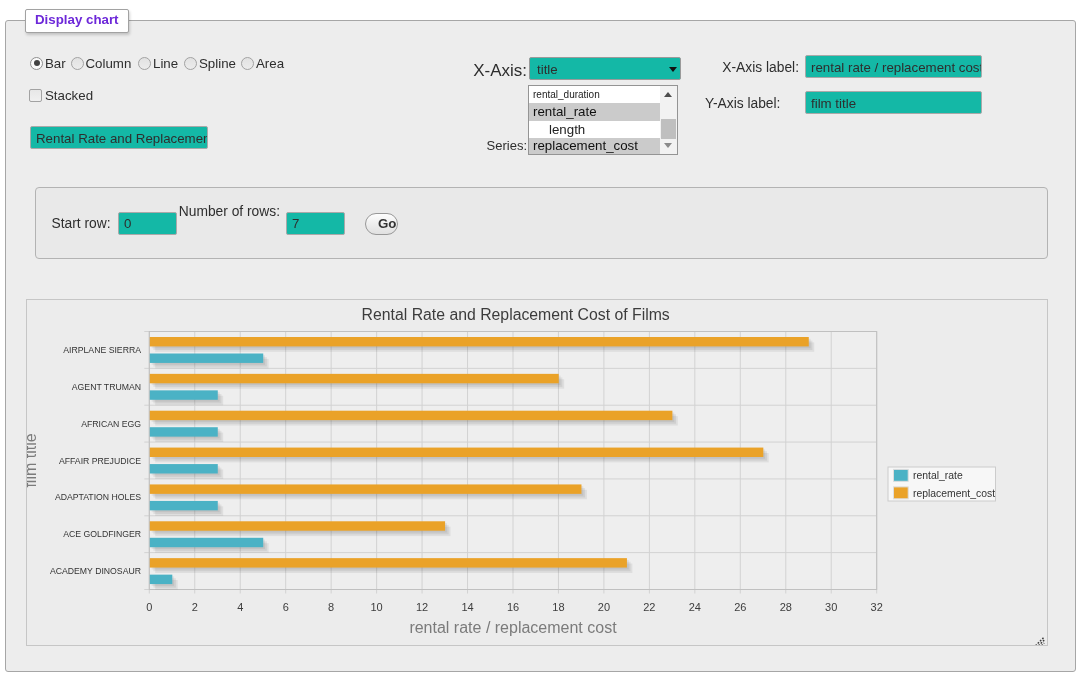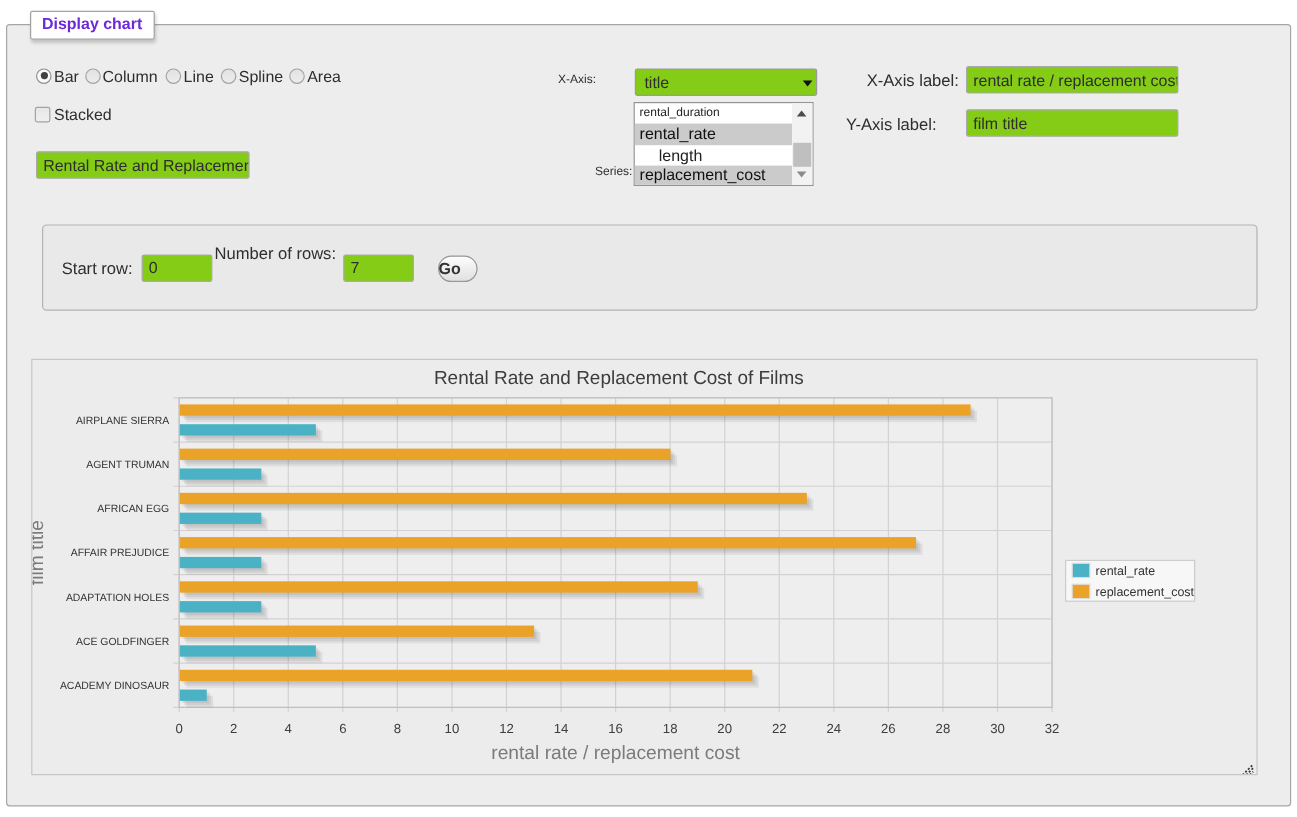--- a/index.html
+++ b/index.html
@@ -1,20 +1,20 @@
 <!DOCTYPE html>
 <html><head>
 <meta charset="utf-8">
 <style>
   * { margin:0; padding:0; box-sizing:content-box; }
   html,body { width:1081px; height:681px; background:#fff; font-family:"Liberation Sans", sans-serif; }
   #page { position:relative; width:1081px; height:681px; overflow:hidden; }
   .abs { position:absolute; }
   .lbl { position:absolute; font-size:13.3px; color:#2e2e2e; white-space:nowrap; }
-  .inp { position:absolute; background:#84cc16; border:1px solid #a9a9a9; border-radius:2px;
+  .inp { position:absolute; background:#14b8a6; border:1px solid #a9a9a9; border-radius:2px;
          font-size:13.3px; color:#2e2e2e; white-space:nowrap; overflow:hidden; }
   .inp span { position:absolute; left:5px; top:50%; transform:translateY(-50%); }
   .radio { position:absolute; width:11px; height:11px; border:1px solid #a2a2a2; border-radius:50%;
            background:linear-gradient(#e2e2e2,#ececec); }
   .radio.on { background:#fafafa; border-color:#8f8f8f; }
   .radio.on::after { content:""; position:absolute; left:2.5px; top:2.5px; width:6px; height:6px;
            border-radius:50%; background:#424242; }
   .checkbox { position:absolute; width:11px; height:11px; border:1px solid #a2a2a2; border-radius:2px;
            background:linear-gradient(#e7e7e7,#f0f0f0); }
 </style>
@@ -40,29 +40,29 @@
   <div class="radio" style="left:240.5px; top:56.5px;"></div>
   <div class="lbl" style="left:256px; top:56px;">Area</div>
 
   <div class="checkbox" style="left:28.5px; top:88.5px;"></div>
   <div class="lbl" style="left:45px; top:88px;">Stacked</div>
 
   <div class="inp" style="left:30px; top:126px; width:176px; height:21px;">
       <span>Rental Rate and Replacement Cost of Films</span>
     </div>
 
-  <div class="lbl" style="left:465px; top:61px; width:62px; text-align:left; font-size:10px;">X-Axis:</div>
+  <div class="lbl" style="left:465px; top:61px; width:62px; text-align:right; font-size:17px;">X-Axis:</div>
   <div class="inp" style="left:529px; top:57px; width:150px; height:21px; border-color:#9a9a9a;">
     <span style="left:7px;">title</span>
     <div style="position:absolute; left:139px; top:9px; width:0; height:0;
          border-left:4px solid transparent; border-right:4px solid transparent;
          border-top:5px solid #111;"></div>
   </div>
 
-  <div class="lbl" style="left:455px; top:138px; width:72px; text-align:right; font-size:10px;">Series:</div>
+  <div class="lbl" style="left:455px; top:138px; width:72px; text-align:right; font-size:13px;">Series:</div>
   <div class="abs" style="left:528px; top:85px; width:147.5px; height:68px; background:#fff; border:1px solid #949494;">
     <div style="position:absolute; left:0; top:0px; width:126.5px; height:17px; font-size:10px; color:#222; line-height:17px; padding-left:4px;">rental_duration</div>
     <div style="position:absolute; left:0; top:17px; width:126.5px; height:17.5px; font-size:13.3px; color:#111; line-height:17.5px; padding-left:4px; background:#cbcbcb;">rental_rate</div>
     <div style="position:absolute; left:0; top:34.5px; width:126.5px; height:17px; font-size:13.3px; color:#222; line-height:17px; padding-left:4px;margin-left:16px;">length</div>
     <div style="position:absolute; left:0; top:51.5px; width:126.5px; height:16.5px; font-size:13.3px; color:#111; line-height:16.5px; padding-left:4px; background:#cbcbcb;">replacement_cost</div>
 
     <div style="position:absolute; right:0; top:0; width:17px; height:68px; background:#f2f2f2;">
       <div style="position:absolute; left:4px; top:6px; width:0; height:0; border-left:4.5px solid transparent; border-right:4.5px solid transparent; border-bottom:5px solid #4d4d4d;"></div>
       <div style="position:absolute; left:4px; bottom:6px; width:0; height:0; border-left:4.5px solid transparent; border-right:4.5px solid transparent; border-top:5px solid #8a8a8a;"></div>
       <div style="position:absolute; left:1px; top:33px; width:15px; height:20px; background:#bfbfbf;"></div>
@@ -84,21 +84,21 @@
   <div class="lbl" style="left:50px; top:216px; width:62px; text-align:center; font-size:13.8px;">Start row:</div>
   <div class="inp" style="left:118px; top:211.5px; width:57px; height:21px;">
       <span>0</span>
     </div>
   <div class="lbl" style="left:178px; top:204px; width:102px; text-align:right; font-size:13.8px;">Number of rows:</div>
   <div class="inp" style="left:286px; top:211.5px; width:57px; height:21px;">
       <span>7</span>
     </div>
   <div class="abs" style="left:364.5px; top:213px; width:31px; height:19.5px; border:1px solid #989898;
        border-radius:11px; background:linear-gradient(#fdfdfd,#e0e0e0); font-size:13.3px; font-weight:bold;
-       color:#333; text-align:left; line-height:19.5px;">Go</div>
+       color:#333; text-align:right; line-height:19.5px;">Go</div>
 
   <div class="abs" style="left:26px; top:299px; width:1020px; height:345px; background:#ececec;
        border:1px solid #c6c6c6;">
     <svg width="1020" height="345" viewBox="0 0 1020 345" font-family="Liberation Sans, sans-serif">
       <rect x="122.3" y="31.5" width="727.4" height="258.0" fill="#eeeeee"></rect>
       <line x1="122.30" y1="31.5" x2="122.30" y2="293.50" stroke="#d2d2d2" stroke-width="1"></line>
       <line x1="167.76" y1="31.5" x2="167.76" y2="293.50" stroke="#d2d2d2" stroke-width="1"></line>
       <line x1="213.22" y1="31.5" x2="213.22" y2="293.50" stroke="#d2d2d2" stroke-width="1"></line>
       <line x1="258.69" y1="31.5" x2="258.69" y2="293.50" stroke="#d2d2d2" stroke-width="1"></line>
       <line x1="304.15" y1="31.5" x2="304.15" y2="293.50" stroke="#d2d2d2" stroke-width="1"></line>

